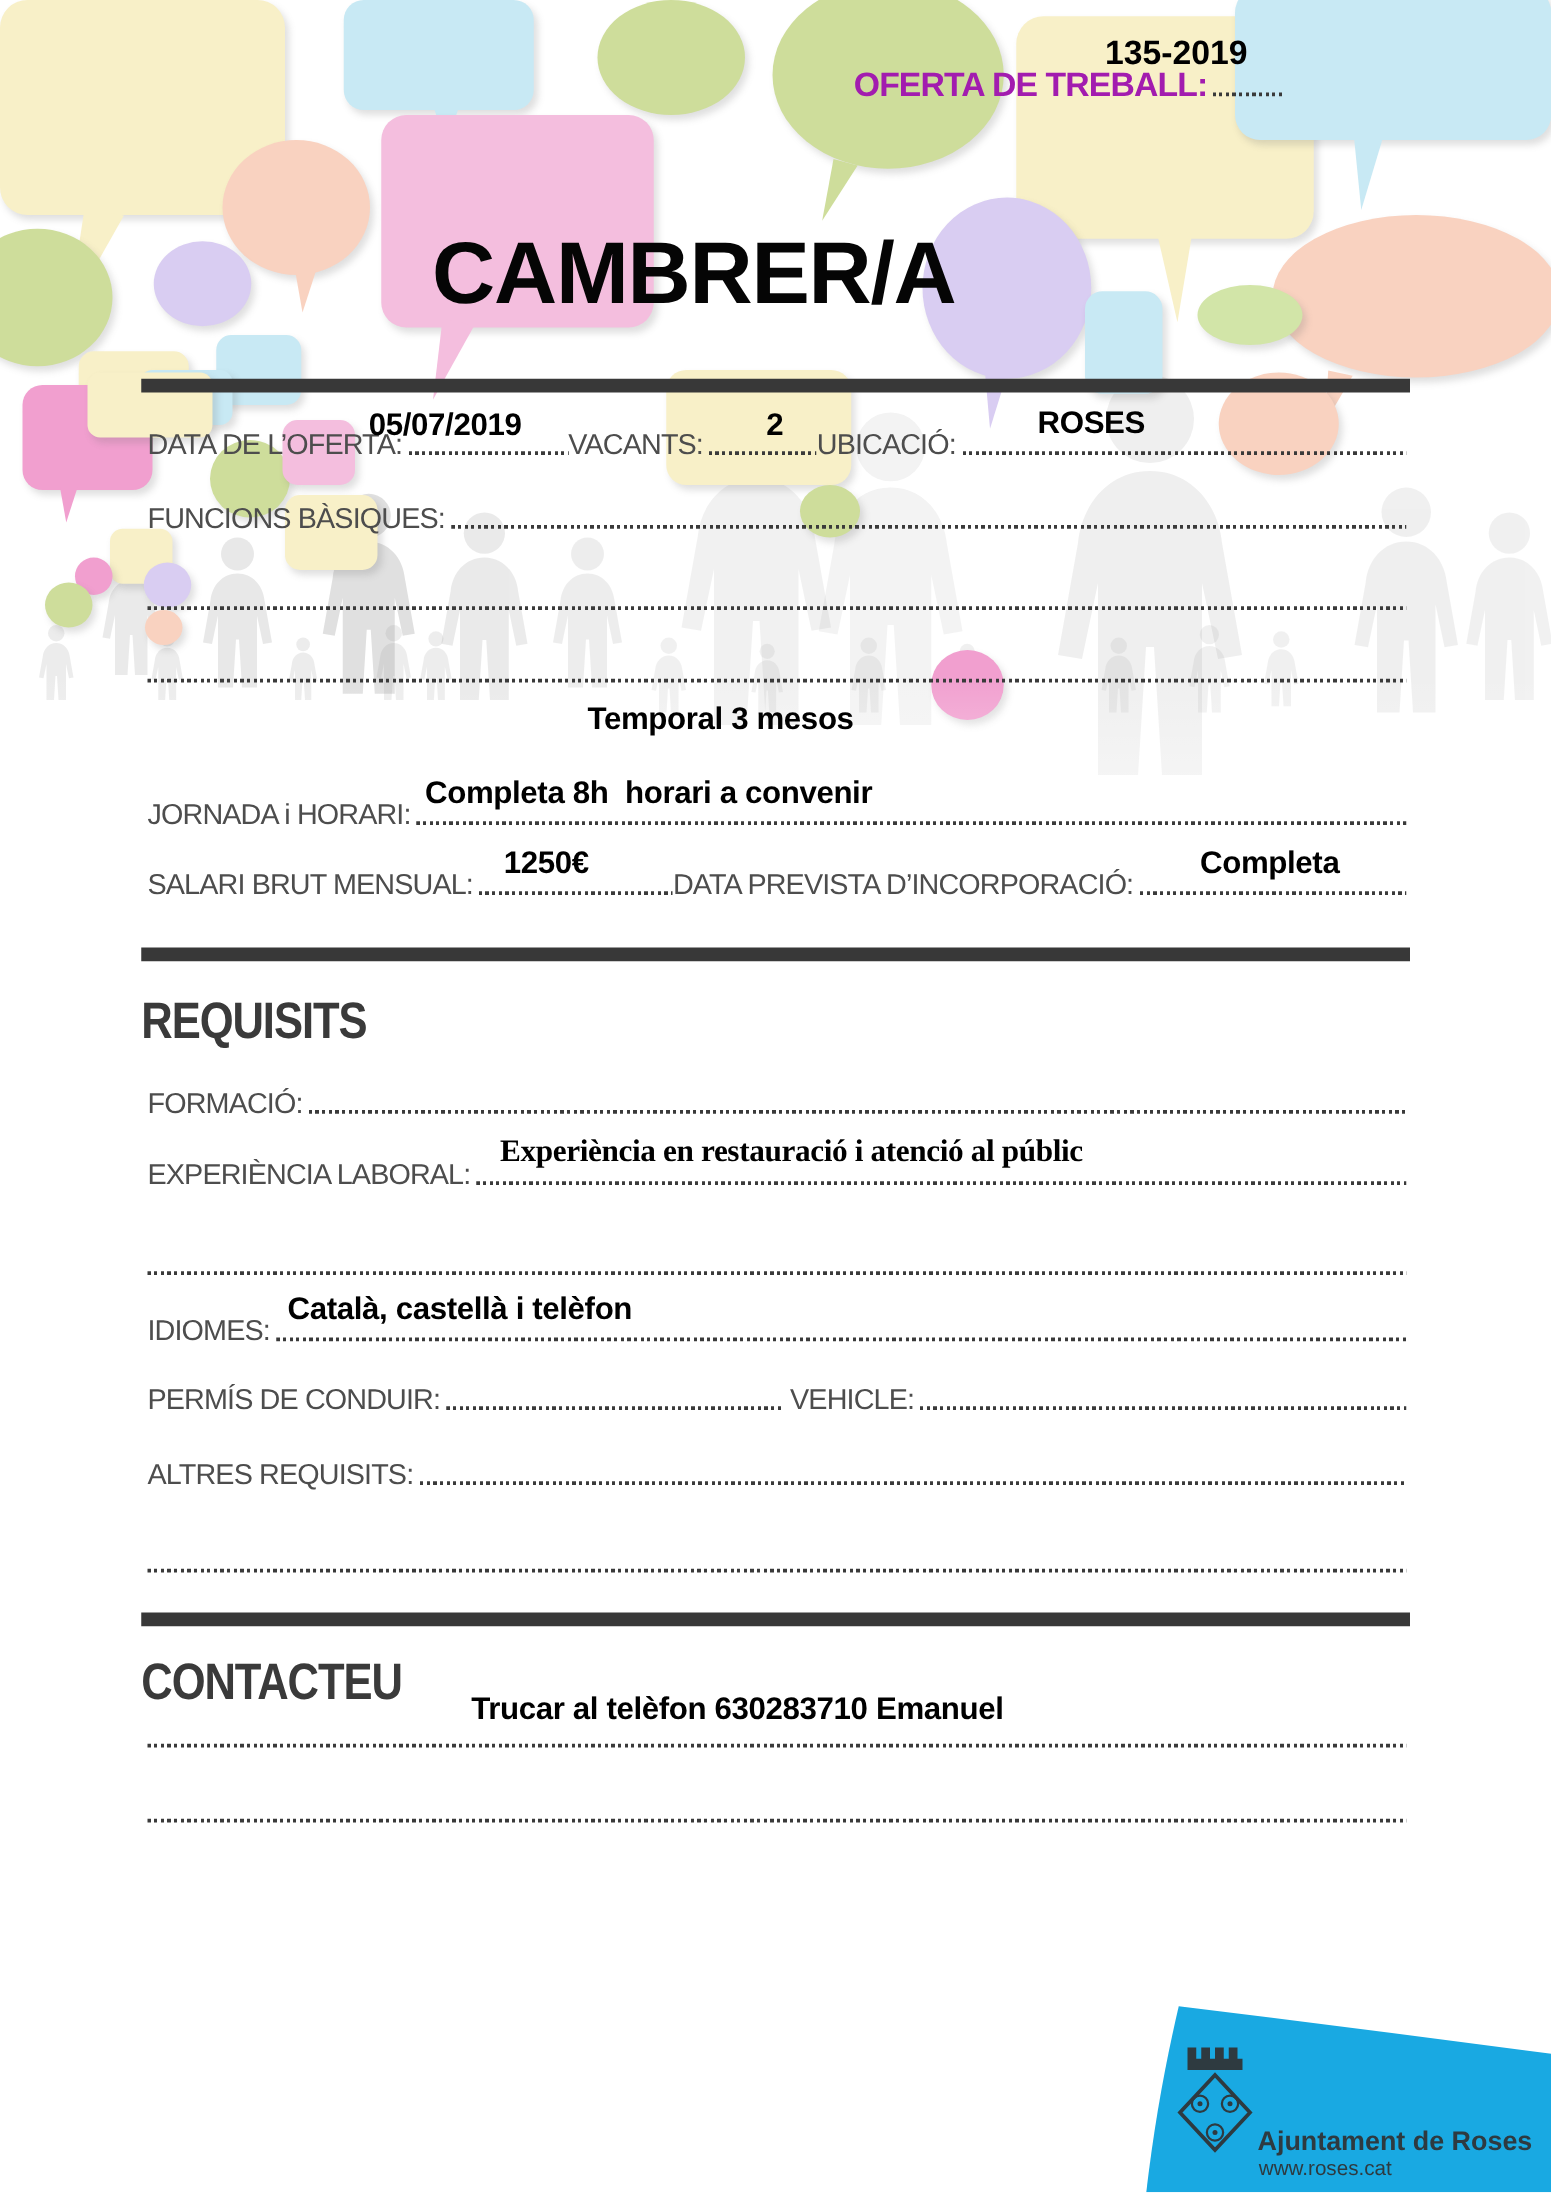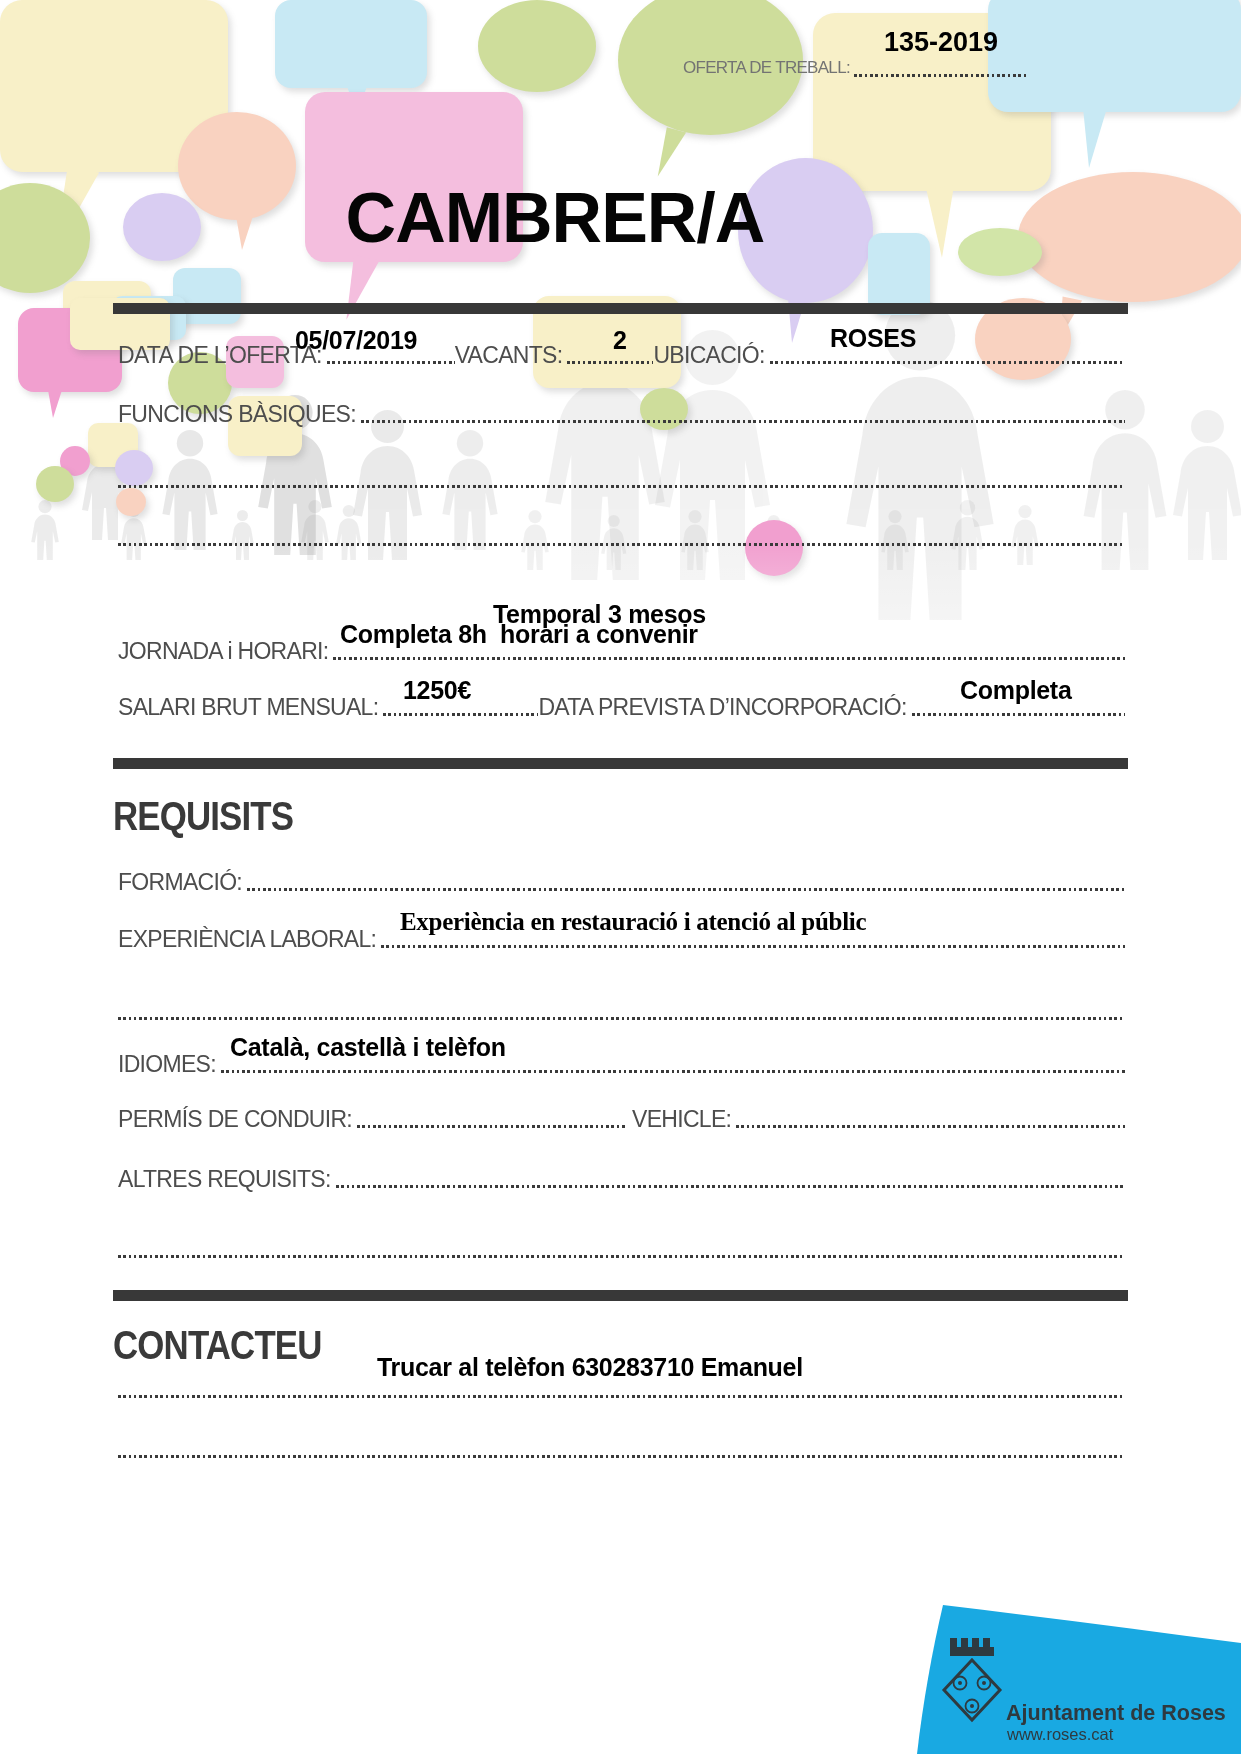--- a/index.html
+++ b/index.html
@@ -21,21 +21,21 @@
   .flabel{font-size:23px;line-height:26px;color:#4d4d4d;letter-spacing:-0.7px;white-space:pre;margin-right:5px;text-align:right;}
   .fdots{height:3px;margin-bottom:4px;
          background:repeating-linear-gradient(90deg,#3a3a3a 0 2.6px,transparent 2.6px 5.3px);}
   .grow{flex:1;}
   .dotline{position:absolute;left:118px;width:1007px;height:3px;
          background:repeating-linear-gradient(90deg,#3a3a3a 0 2.6px,transparent 2.6px 5.3px);}
   .fval{position:absolute;font-weight:bold;font-size:25px;color:#000;letter-spacing:-0.3px;white-space:pre;}
   .heading{position:absolute;left:113px;font-size:41px;font-weight:600;color:#3a3a3a;
            letter-spacing:-1px;transform:scaleX(.85);transform-origin:left bottom;white-space:pre;}
   .offer-row{position:absolute;left:683px;top:55px;width:345px;display:flex;align-items:flex-end;}
-  .offer-label{font-size:17px;font-weight:normal;color:#737373;letter-spacing:-0.7px;white-space:pre;margin-right:4px;line-height:26px;}
+  .offer-label{font-size:27px;font-weight:bold;color:#a21caf;letter-spacing:-0.7px;white-space:pre;margin-right:4px;line-height:26px;}
   .offer-num{position:absolute;left:884px;top:27px;font-size:27px;font-weight:bold;color:#000;}
   .title{position:absolute;left:0;top:178px;width:1110px;text-align:center;
          font-size:70px;font-weight:bold;color:#050505;letter-spacing:-1px;}
   .footer-svg{position:absolute;left:900px;top:1580px;z-index:5;}
 </style>
 </head>
 <body>
 
 <div class="page">
 
@@ -152,21 +152,21 @@
     <span class="fval" style="left:830px;top:324px;">ROSES</span>
 
     <div class="frow" style="top:401px;">
       <span class="flabel">FUNCIONS BÀSIQUES:</span>
       <span class="fdots grow"></span>
     </div>
 
     <div class="dotline" style="top:485px;"></div>
     <div class="dotline" style="top:543px;"></div>
 
-    <span class="fval" style="left:493px;top:561px;margin-top:39px;">Temporal 3 mesos</span>
+    <span class="fval" style="left:470px;top:561px;">Temporal 3 mesos</span>
 
     <div class="frow" style="top:638px;">
       <span class="flabel">JORNADA i HORARI:</span>
       <span class="fdots grow"></span>
     </div>
     <span class="fval" style="left:340px;top:620px;">Completa 8h  horari a convenir</span>
 
     <div class="frow" style="top:694px;">
       <span class="flabel">SALARI BRUT MENSUAL:</span>
       <span class="fdots" style="width:155px;"></span>

